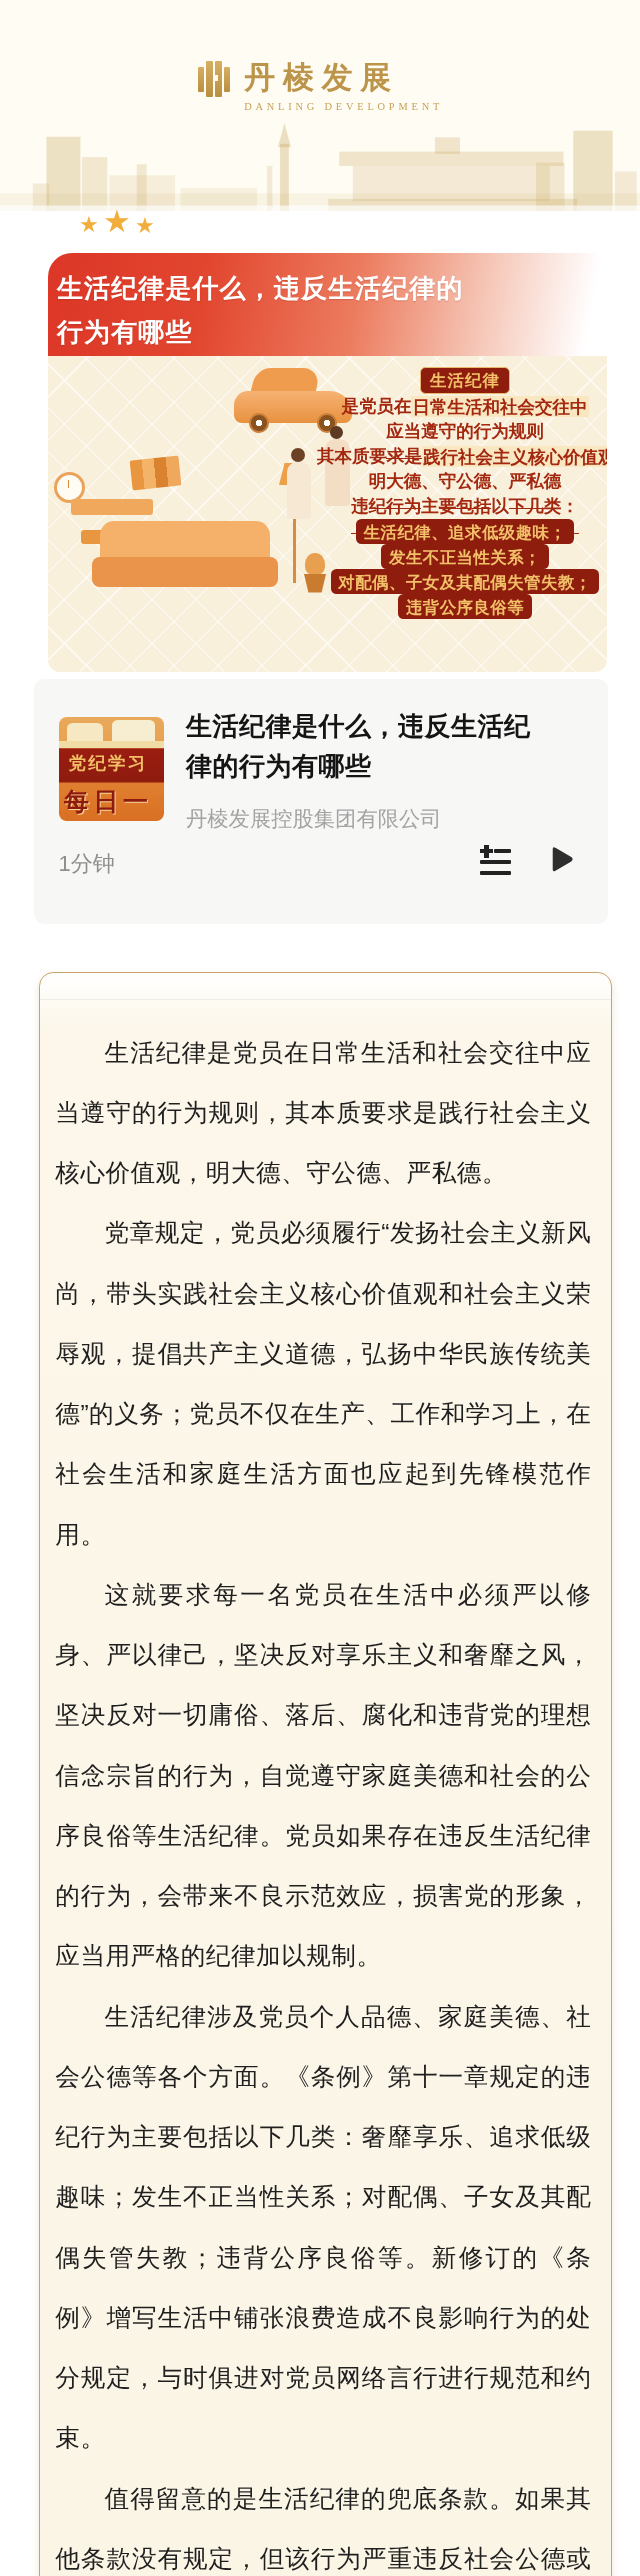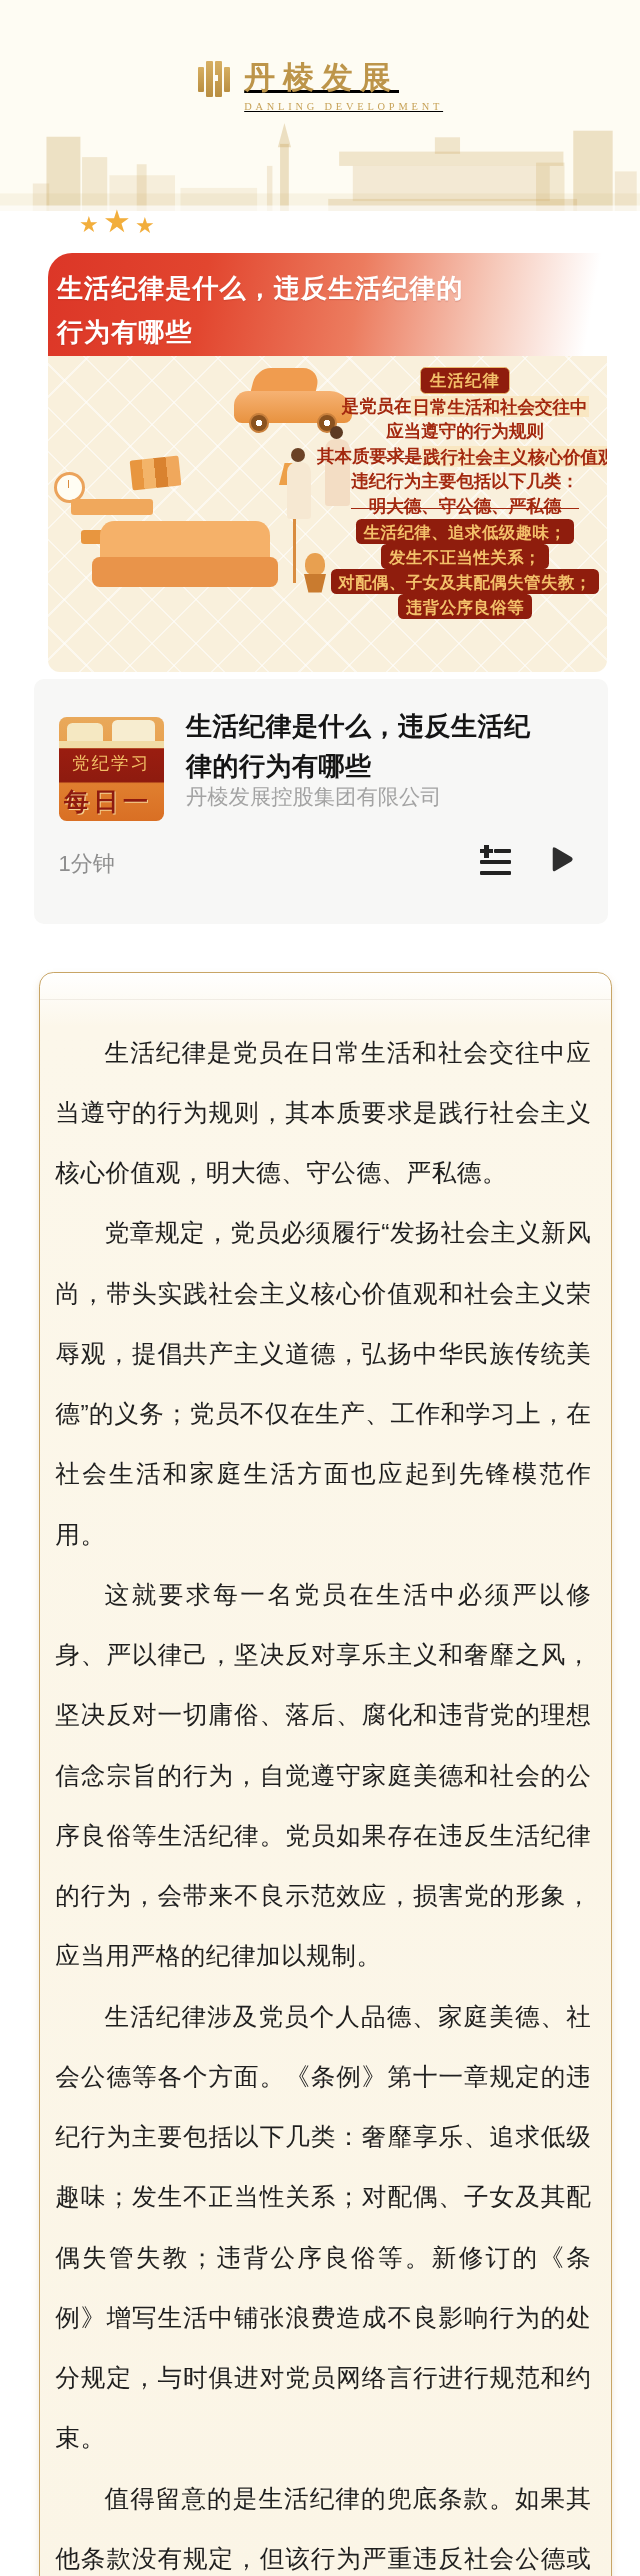--- a/index.html
+++ b/index.html
@@ -1,21 +1,21 @@
 <!DOCTYPE html>
 <html style="font-size:8.8px"><head>
 <meta charset="utf-8">
 <style>
   html,body{margin:0;padding:0;background:#ffffff;}
   body{width:640px;min-height:2576px;font-family:"Liberation Sans","DejaVu Sans",sans-serif;}
   .page{position:relative;width:640px;}
 
   
   .header{position:relative;height:211px;background:#FEFCF3;overflow:hidden;}
-  .logo-row{position:absolute;left:198px;top:61px;display:flex;align-items:flex-start;text-decoration:underline;}
+  .logo-row{position:absolute;left:198px;top:61px;display:flex;align-items:flex-start;}
   .logo-mark{width:32px;height:36px;display:flex;justify-content:space-between;align-items:center;margin-right:14.2px;}
   .logo-mark i{display:block;background:linear-gradient(180deg,#D7AF62,#B98E41);border-radius:1.1px;}
   .logo-mark i:nth-child(1){width:6px;height:25px;}
   .logo-mark i:nth-child(2){width:6.6px;height:36px;}
   .logo-mark i:nth-child(3){width:6.6px;height:36px;position:relative;}
   .logo-mark i:nth-child(3)::after{content:"";position:absolute;left:-2.2px;top:14.2px;width:4.9px;height:6px;background:#FEFCF3;}
   .logo-mark i:nth-child(4){width:6px;height:25px;}
   .brand-cn{font-family:"Liberation Serif","DejaVu Serif",serif;font-size:31px;font-weight:700;letter-spacing:7.7px;color:#BD954A;line-height:33px;}
   .brand-en{font-family:"Liberation Serif","DejaVu Serif",serif;font-size:10.4px;letter-spacing:3.8px;color:#C7A258;margin-top:6.6px;}
   .skyline{position:absolute;left:0;bottom:0;width:640px;height:88px;display:block;}
@@ -70,24 +70,24 @@
   .info-box-row{height:25px;line-height:22px;}
   .info-box{display:inline-block;font-size:16.4px;font-weight:700;padding:1.6px 7.7px;background:#8F1D0D;color:#F3C06A;border-radius:5.5px;letter-spacing:0.5px;}
 
   
   .audio-card{position:relative;margin:6.6px 0 0 34px;width:574px;height:245px;background:#F7F7F6;border-radius:9.9px;}
   .thumb{position:absolute;left:24.6px;top:38px;width:105px;height:104px;border-radius:7.7px;overflow:hidden;
     background:linear-gradient(180deg,#E9A95B 0%,#E8A14F 29%,#9A1D10 31%,#8E1B0F 62%,#E07F2F 64%,#D96F24 100%);}
   .tab1{position:absolute;left:8.8px;top:6.6px;width:36px;height:23px;background:#F5E8C2;border-radius:5.5px 5.5px 0 0;}
   .tab2{position:absolute;left:53px;top:3.3px;width:43px;height:26px;background:#F7EDD0;border-radius:5.5px 5.5px 0 0;}
   .tab-strip{position:absolute;left:0;top:24px;width:100%;height:7.7px;background:#F1DCA6;}
-  .thumb-l1{position:absolute;left:0;top:34px;width:100%;text-align:center;font-size:17.5px;font-weight:400;color:#F2BF66;letter-spacing:2.2px;}
+  .thumb-l1{position:absolute;left:0;top:34px;width:100%;text-align:left;font-size:17.5px;font-weight:700;color:#F2BF66;letter-spacing:2.2px;padding-left:10px;}
   .thumb-l2{position:absolute;left:5.5px;top:68px;font-size:25px;font-weight:800;color:#8E1A0F;letter-spacing:4.4px;white-space:nowrap;text-shadow:1.1px 1.1px 0 rgba(247,222,160,.9);}
   .audio-title{position:absolute;left:152px;top:27px;width:362px;font-size:26px;font-weight:700;color:#151515;line-height:40px;letter-spacing:0.5px;}
-  .audio-publisher{position:absolute;left:152px;top:103px;font-size:21.3px;color:#A3A3A3;}
+  .audio-publisher{position:absolute;left:152px;top:125px;font-size:21.3px;color:#A3A3A3;}
   .audio-duration{position:absolute;left:24.6px;top:170px;font-size:22px;color:#8E8E8E;}
   .icon-playlist{position:absolute;left:446px;top:167px;width:31px;height:31px;}
   .icon-playlist .bar{position:absolute;height:4.4px;background:#222;border-radius:1.1px;}
   .icon-playlist .b1{left:14.2px;top:3.3px;width:16.4px;}
   .icon-playlist .b2{left:0;top:14.2px;width:31px;}
   .icon-playlist .b3{left:0;top:25px;width:31px;}
   .icon-playlist .plus::before{content:"";position:absolute;left:4.4px;top:-1.1px;width:4.4px;height:13px;background:#222;}
   .icon-playlist .plus::after{content:"";position:absolute;left:0;top:3.3px;width:13px;height:4.4px;background:#222;}
   .icon-play{position:absolute;left:516px;top:166px;width:24px;height:28.5px;}
   .icon-play svg{display:block;width:24px;height:28.5px;}
@@ -173,22 +173,22 @@
       <div class="sc p2-body"></div>
       <div class="sc plant-top"></div>
       <div class="sc plant-pot"></div>
     </div>
 
     <div class="info-col">
       <span class="info-badge">生活纪律</span>
       <div class="info-line"><span>是党员在</span><span class="hl">日常生活和社会交往中</span></div>
       <div class="info-line"><span class="ul">应当遵守的行为规则</span></div>
       <div class="info-line"><span>其本质要求是</span><span class="hl">践行社会主义核心价值观</span></div>
+      <div class="info-line"><span class="ul">明大德</span><span>、</span><span class="ul">守公德</span><span>、</span><span class="ul">严私德</span></div>
       <div class="info-line"><span class="ul">违纪行为主要包括以下几类：</span></div>
-      <div class="info-line"><span class="ul">明大德</span><span>、</span><span class="ul">守公德</span><span>、</span><span class="ul">严私德</span></div>
       <div class="info-box-row"><span class="info-box">生活纪律、追求低级趣味；</span></div>
       <div class="info-box-row"><span class="info-box">发生不正当性关系；</span></div>
       <div class="info-box-row"><span class="info-box">对配偶、子女及其配偶失管失教；</span></div>
       <div class="info-box-row"><span class="info-box">违背公序良俗等</span></div>
     </div>
   </section>
 
   <section class="audio-card">
     <div class="thumb">
       <div class="tab1"></div>

